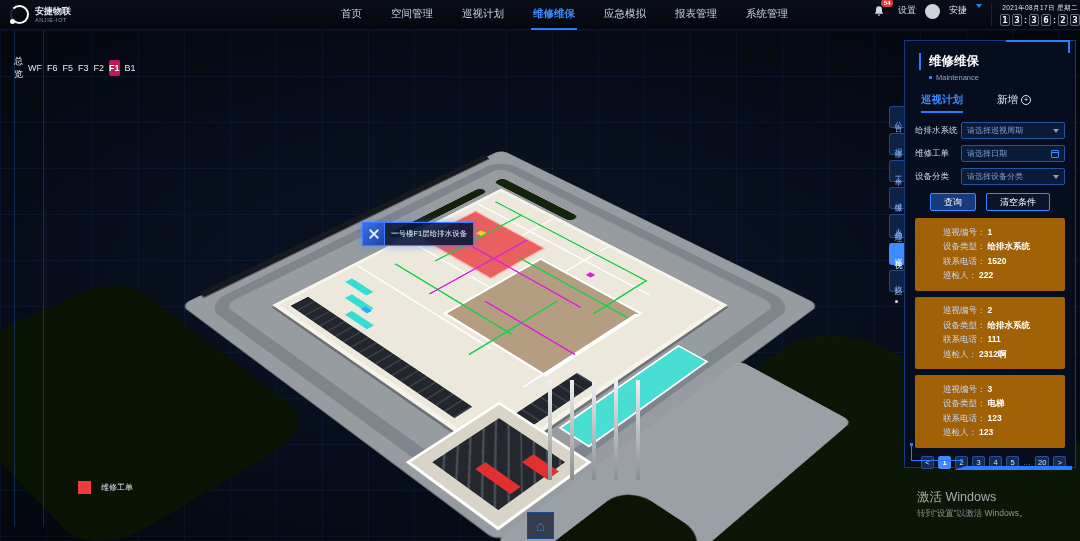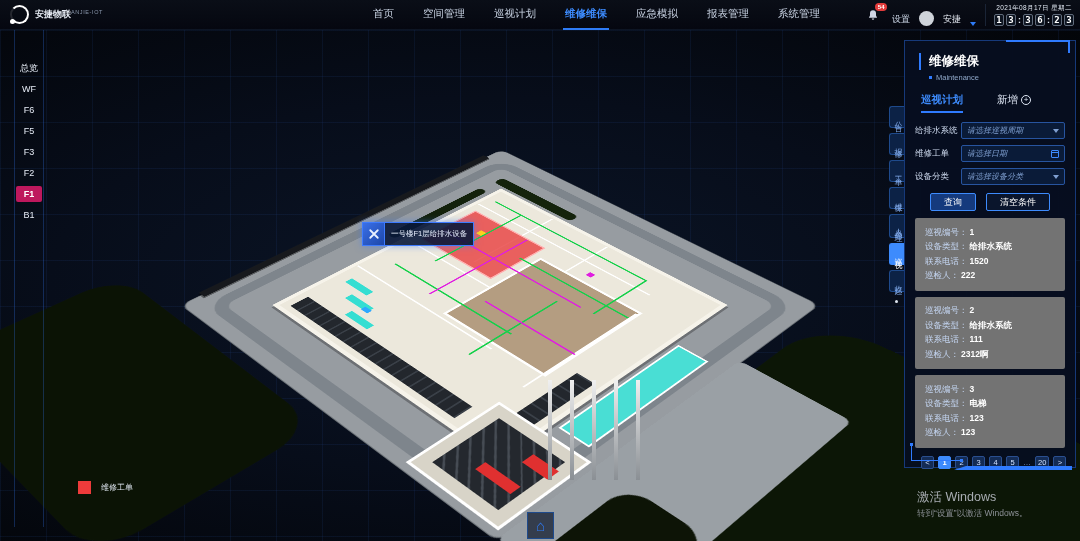--- a/index.html
+++ b/index.html
@@ -8,28 +8,28 @@
 
   
   .topbar { position:absolute; left:0; top:0; right:0; height:30px; z-index:60;
             background:linear-gradient(#0a0e17,#050710); border-bottom:1px solid #0d1524;
             display:flex; align-items:center; }
   .logo { display:flex; align-items:center; gap:6px; margin-left:10px; }
   .logo-mark { width:19px; height:19px; border-radius:50%; border:2.5px solid #fff;
                border-left-color:rgba(255,255,255,.12); position:relative; }
   .logo-mark::after { content:""; position:absolute; width:5px; height:5px; border-radius:50%;
                       background:#fff; left:-2px; bottom:-2px; }
-  .logo-text { display:flex; line-height:1.15; }
+  .logo-text { display:flex; flex-direction:column; line-height:1.15; }
   .logo-title { font-size:9px; font-weight:bold; color:#e8edf5; }
   .logo-sub { font-size:5.5px; color:#8b98ad; letter-spacing:.6px; }
   .nav { display:flex; gap:25px; margin-left:268px; height:30px; align-items:stretch; }
   .nav-item { font-size:10.5px; color:#c8d2e2; display:flex; align-items:center;
               cursor:pointer; border-bottom:2px solid transparent; padding:0 2px; }
   .nav-item.active { color:#3d8bfd; font-weight:bold; border-bottom-color:#2e7bf6; }
-  .top-right { margin-left:auto; display:flex; align-items:flex-end; gap:9px; margin-right:6px; }
+  .top-right { margin-left:auto; display:flex; align-items:flex-start; gap:9px; margin-right:0; }
   .bell-wrap { position:relative; margin-right:4px; cursor:pointer; }
   .badge { position:absolute; top:-5px; right:-8px; background:#e23b3b; color:#fff;
            font-size:6px; font-weight:bold; padding:1px 2.5px; border-radius:6px; }
   .settings-label { font-size:9px; color:#c8d2e2; cursor:pointer; }
   .avatar { width:15px; height:15px; border-radius:50%; background:#cfd4da; }
   .username { font-size:9px; color:#e8edf5; cursor:pointer; }
   .caret-down { width:0; height:0; border-left:3.5px solid transparent;
                 border-right:3.5px solid transparent; border-top:4px solid #2e7bf6; }
   .clock-block { border-left:1px solid #1a2436; padding-left:8px; text-align:center; }
   .clock-date { font-size:6.5px; color:#dfe6f0; letter-spacing:.4px; white-space:nowrap; }
@@ -49,21 +49,21 @@
   .deco-line-top { position:absolute; left:215px; top:10px; width:440px; height:1px;
                    background:rgba(47,123,255,.3); z-index:5; }
   .deco-line-top::before { content:""; position:absolute; left:-2px; top:-1px; width:3px; height:3px;
                            background:#2f7bff; }
 
   
   .floor-rail { position:absolute; left:14px; top:30px; width:30px; height:497px;
                 border-left:1px solid rgba(46,110,220,.32); border-right:1px solid rgba(46,110,220,.32);
                 z-index:10; }
   .floors { position:absolute; left:14px; top:60px; width:30px; z-index:11;
-            display:flex; flex-direction:column; align-items:center; gap:5px; }
+            display:flex; flex-direction:row; align-items:center; gap:5px; }
   .floor-item { width:26px; height:16px; font-size:9px; color:#e6ecf6; border-radius:2px;
                 display:flex; align-items:center; justify-content:center; cursor:pointer; }
   .floor-item.active { background:#be185d; color:#fff; font-weight:bold; }
 
   
   .scene { position:absolute; left:0; top:0; width:1080px; height:541px;
            perspective:1300px; perspective-origin:47% 40%; z-index:3; }
   .plane { position:absolute; left:275px; top:80px; width:450px; height:450px;
            transform:rotateX(58deg) rotateZ(45deg); }
   .plane div { position:absolute; }
@@ -118,32 +118,32 @@
           border-bottom:2px solid transparent; display:flex; align-items:center; }
   .ptab.active { color:#3d8bfd; font-weight:bold; border-bottom-color:#2f7bff; }
   .plus-icon { width:10px; height:10px; border:1px solid #dfe7f5; border-radius:50%; margin-left:3px;
                font-size:8px; line-height:8px; text-align:center; color:#dfe7f5; display:inline-block; }
   .plus-icon::before { content:"+"; }
   .panel-form { margin:9px 10px 0 10px; }
   .form-row { display:flex; align-items:center; margin-bottom:6px; }
   .form-label { width:46px; flex:none; font-size:8.5px; color:#cdd9ee; }
   .form-input { flex:1; height:17px; background:#0a1b38; border:1px solid #27549f; border-radius:2px;
                 display:flex; align-items:center; padding:0 5px; cursor:pointer; }
-  .form-placeholder { flex:1; font-size:8px; color:#7f9fd0; white-space:nowrap; overflow:hidden;font-style:italic; }
+  .form-placeholder { flex:1; font-size:8px; color:#7f9fd0; white-space:nowrap; overflow:hidden; }
   .chevron-icon { width:0; height:0; border-left:3px solid transparent; border-right:3px solid transparent;
                   border-top:4px solid #7f9fd0; }
   .calendar-icon { width:8px; height:8px; border:1px solid #3d8bfd; border-radius:1px; position:relative; }
   .calendar-icon::before { content:""; position:absolute; left:0; right:0; top:1.5px; height:1px; background:#3d8bfd; }
   .form-buttons { display:flex; gap:10px; justify-content:center; margin:8px 0 7px; }
   .btn { height:18px; padding:0 13px; font-size:9px; color:#fff; border-radius:2px; cursor:pointer;
          display:flex; align-items:center; }
   .btn-query { background:#153a7d; border:1px solid #3d8bfd; }
   .btn-clear { background:rgba(20,40,80,.3); border:1px solid #3d8bfd; }
   .cards { margin:0 10px; display:flex; flex-direction:column; gap:6px; }
-  .card { background:#737373; border-radius:2px; padding:6px 10px; cursor:pointer; }
+  .card { background:#a16207; border-radius:2px; padding:6px 28px; cursor:pointer; }
   .card-row { font-size:8.5px; color:#c3d4f0; margin:2.5px 0; display:flex; }
   .card-value { color:#fff; font-weight:bold; margin-left:2px; }
   .pagination { display:flex; gap:4px; align-items:center; margin:8px 0 0 16px; }
   .page-box { min-width:13px; height:13px; background:#142c55; border:1px solid #2a4f8f; border-radius:2px;
               color:#cfe0ff; font-size:7.5px; padding:0 2px; cursor:pointer;
               display:flex; align-items:center; justify-content:center; }
   .page-box.active { background:#3d8bfd; border-color:#3d8bfd; color:#fff; font-weight:bold; }
   .page-ellipsis { color:#7f9fd0; font-size:8px; }
 
   

